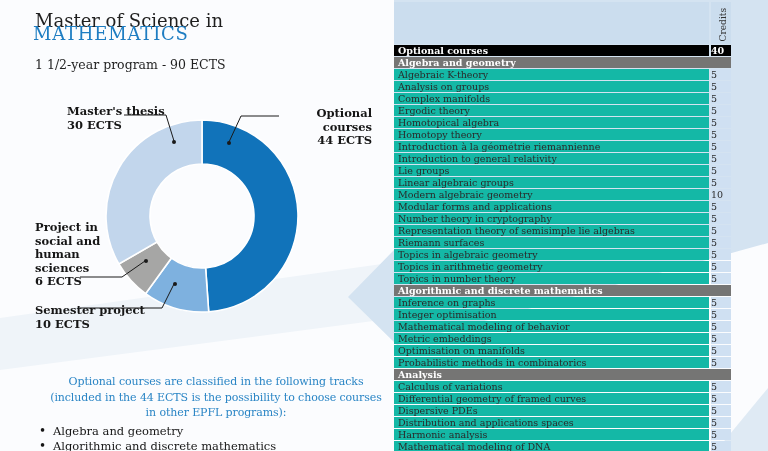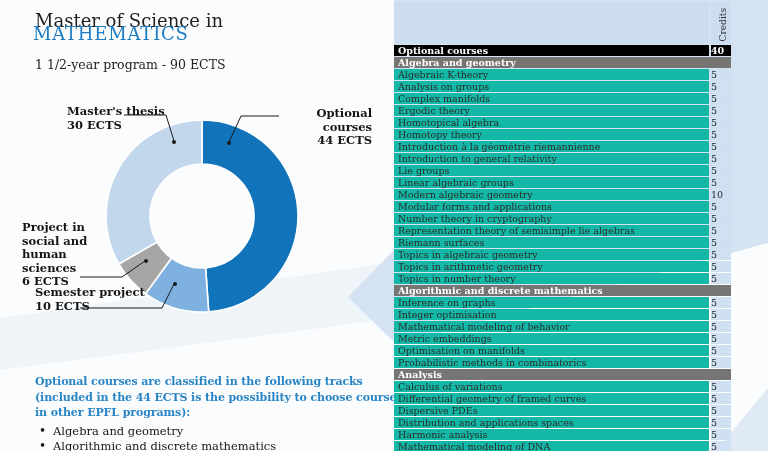--- a/index.html
+++ b/index.html
@@ -17,25 +17,25 @@
 
   .eyebrow  { position:absolute; left:35px; top:10px; font-size:18px; }
   .title    { position:absolute; left:33px; top:23px; font-size:18px; font-weight:normal; letter-spacing:0.8px; color:#1e7dc2; }
   .subtitle { position:absolute; left:35px; top:57px; font-size:12.5px; }
 
   .donut-svg { position:absolute; left:0; top:0; width:390px; height:451px; }
 
   .chart-label { position:absolute; font-size:11.5px; font-weight:bold; line-height:13.5px; color:#161616; }
   .label-thesis   { left:35px;  top:105px;margin-left:32px; }
   .label-optional { left:270px; top:107px; width:102px; text-align:right; }
-  .label-project  { left:22px;  top:221px; }
-  .label-semester { left:35px;  top:286px; }
+  .label-project  { left:35px;  top:221px; }
+  .label-semester { left:35px;  top:304px; }
 
   .note { position:absolute; left:35px; top:374px; width:362px; }
-  .note-heading { font-size:11px; font-weight:bold; letter-spacing:-0.1px; color:#2a85c5; line-height:15.5px; white-space:nowrap; }
+  .note-heading { font-size:11px; font-weight:normal; letter-spacing:-0.1px; color:#2a85c5; line-height:15.5px; white-space:nowrap;text-align:center; }
   .note ul { list-style:none; margin-top:3px; }
   .note li { font-size:11.5px; line-height:15.5px; color:#161616; padding-left:18px; position:relative; }
   .note li::before { content:"•"; position:absolute; left:4px; font-size:12px; }
 
   .course-table { position:absolute; left:394px; top:2px; width:337px; font-size:9.5px; }
   .thead { display:flex; height:42px; margin-bottom:1px; }
   .th-name { width:315px; margin-right:2px; background:#cbddee; }
   .th-credits { width:20px; background:#cbddee; position:relative; }
   .rot { position:absolute; bottom:3px; right:3px; writing-mode:vertical-rl; transform:rotate(180deg); font-size:9px; color:#333; }
 

